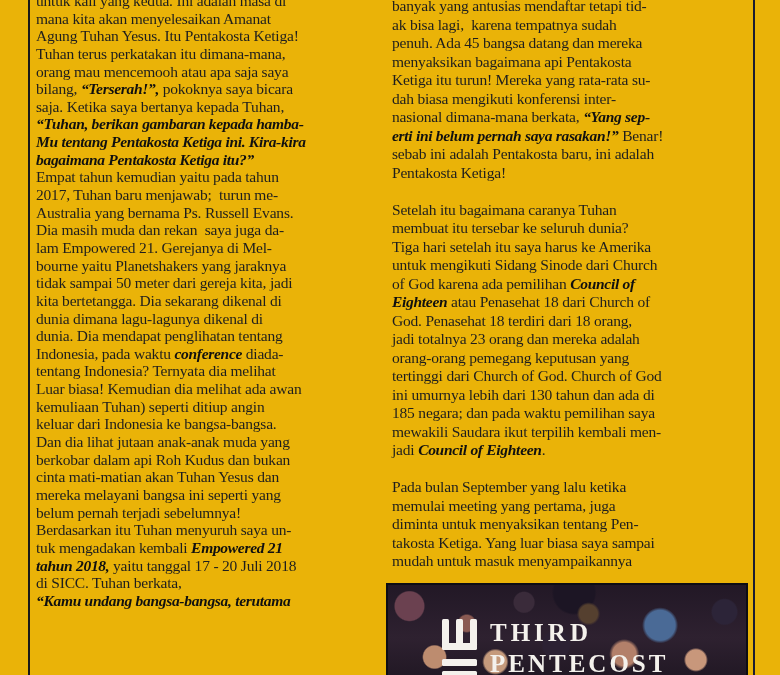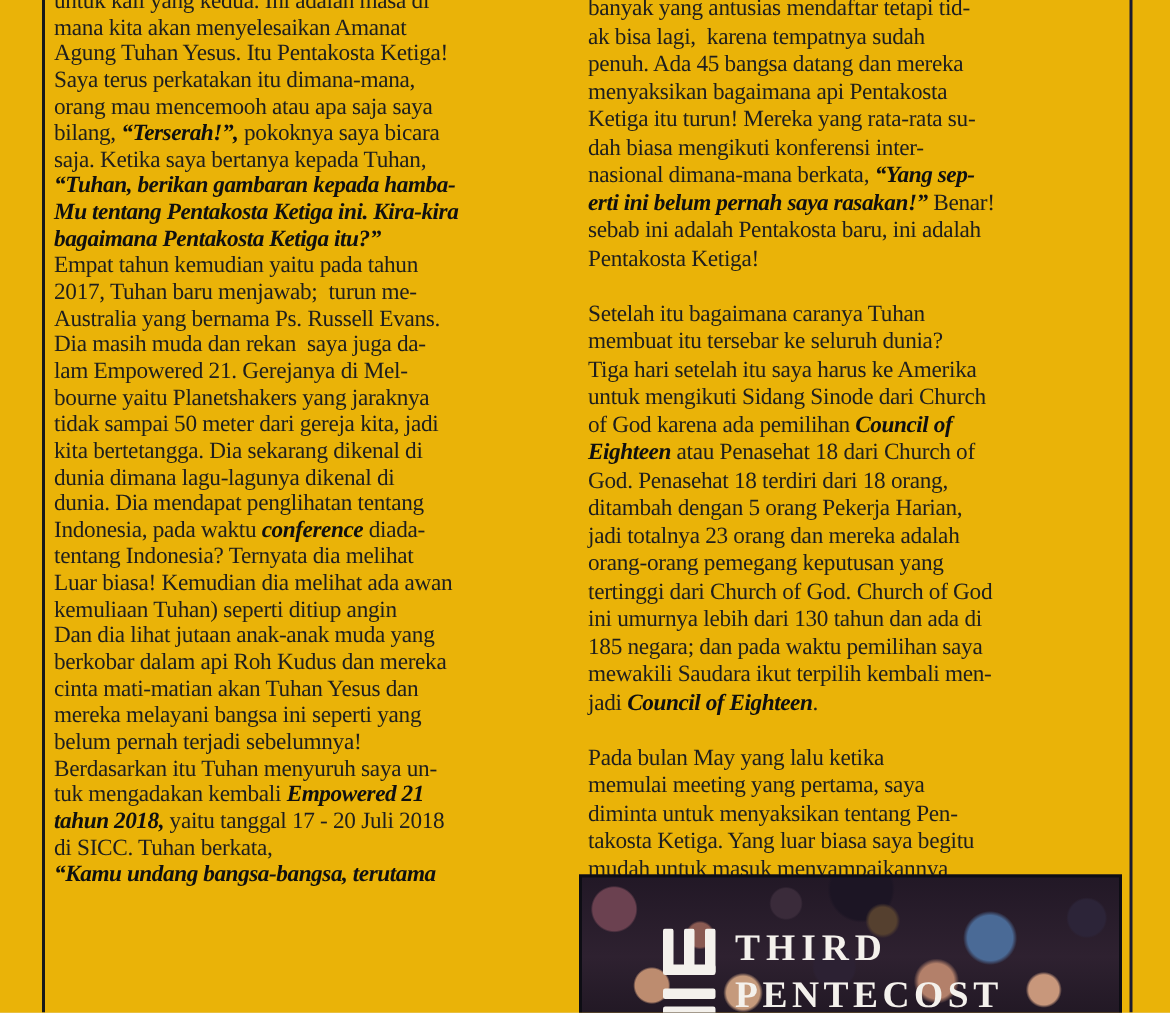--- a/index.html
+++ b/index.html
@@ -57,43 +57,44 @@
 <body>
 
 <div class="page">
   <div class="rule rule-left"></div>
   <div class="rule rule-right"></div>
 
   <div class="col col-left" id="col-left">
       <div class="line"><span class="n">untuk kali yang kedua. Ini adalah masa di</span></div>
       <div class="line"><span class="n">mana kita akan menyelesaikan Amanat</span></div>
       <div class="line"><span class="n">Agung Tuhan Yesus. Itu Pentakosta Ketiga!</span></div>
-      <div class="line"><span class="n">Saya terus perkatakan itu dimana-mana,</span></div>
+      <div class="line"><span class="n">Tuhan terus perkatakan itu dimana-mana,</span></div>
       <div class="line"><span class="n">orang mau mencemooh atau apa saja saya</span></div>
       <div class="line"><span class="n">bilang, </span><span class="bi">“Terserah!”,</span><span class="n"> pokoknya saya bicara</span></div>
       <div class="line"><span class="n">saja. Ketika saya bertanya kepada Tuhan,</span></div>
       <div class="line"><span class="bi">“Tuhan, berikan gambaran kepada hamba-</span></div>
       <div class="line"><span class="bi">Mu tentang Pentakosta Ketiga ini. Kira-kira</span></div>
       <div class="line"><span class="bi">bagaimana Pentakosta Ketiga itu?”</span></div>
       <div class="line"><span class="n">Empat tahun kemudian yaitu pada tahun</span></div>
       <div class="line"><span class="n">2017, Tuhan baru menjawab;  turun me-</span></div>
       <div class="line"><span class="n">Australia yang bernama Ps. Russell Evans.</span></div>
       <div class="line"><span class="n">Dia masih muda dan rekan  saya juga da-</span></div>
       <div class="line"><span class="n">lam Empowered 21. Gerejanya di Mel-</span></div>
       <div class="line"><span class="n">bourne yaitu Planetshakers yang jaraknya</span></div>
       <div class="line"><span class="n">tidak sampai 50 meter dari gereja kita, jadi</span></div>
       <div class="line"><span class="n">kita bertetangga. Dia sekarang dikenal di</span></div>
       <div class="line"><span class="n">dunia dimana lagu-lagunya dikenal di</span></div>
       <div class="line"><span class="n">dunia. Dia mendapat penglihatan tentang</span></div>
       <div class="line"><span class="n">Indonesia, pada waktu </span><span class="bi">conference</span><span class="n"> diada-</span></div>
       <div class="line"><span class="n">tentang Indonesia? Ternyata dia melihat</span></div>
       <div class="line"><span class="n">Luar biasa! Kemudian dia melihat ada awan</span></div>
       <div class="line"><span class="n">kemuliaan Tuhan) seperti ditiup angin</span></div>
+      <div class="line"><span class="n">keluar dari Indonesia ke bangsa-bangsa.</span></div>
       <div class="line"><span class="n">Dan dia lihat jutaan anak-anak muda yang</span></div>
-      <div class="line"><span class="n">berkobar dalam api Roh Kudus dan mereka</span></div>
+      <div class="line"><span class="n">berkobar dalam api Roh Kudus dan bukan</span></div>
       <div class="line"><span class="n">cinta mati-matian akan Tuhan Yesus dan</span></div>
       <div class="line"><span class="n">mereka melayani bangsa ini seperti yang</span></div>
       <div class="line"><span class="n">belum pernah terjadi sebelumnya!</span></div>
       <div class="line"><span class="n">Berdasarkan itu Tuhan menyuruh saya un-</span></div>
       <div class="line"><span class="n">tuk mengadakan kembali </span><span class="bi">Empowered 21</span></div>
       <div class="line"><span class="bi">tahun 2018,</span><span class="n"> yaitu tanggal 17 - 20 Juli 2018</span></div>
       <div class="line"><span class="n">di SICC. Tuhan berkata,</span></div>
       <div class="line"><span class="bi">“Kamu undang bangsa-bangsa, terutama</span></div>
     </div>
   <div class="col col-right" id="col-right">
@@ -108,33 +109,32 @@
       <div class="line"><span class="n">sebab ini adalah Pentakosta baru, ini adalah</span></div>
       <div class="line"><span class="n">Pentakosta Ketiga!</span></div>
       <div class="line">&nbsp;</div>
       <div class="line"><span class="n">Setelah itu bagaimana caranya Tuhan</span></div>
       <div class="line"><span class="n">membuat itu tersebar ke seluruh dunia?</span></div>
       <div class="line"><span class="n">Tiga hari setelah itu saya harus ke Amerika</span></div>
       <div class="line"><span class="n">untuk mengikuti Sidang Sinode dari Church</span></div>
       <div class="line"><span class="n">of God karena ada pemilihan </span><span class="bi">Council of</span></div>
       <div class="line"><span class="bi">Eighteen</span><span class="n"> atau Penasehat 18 dari Church of</span></div>
       <div class="line"><span class="n">God. Penasehat 18 terdiri dari 18 orang,</span></div>
-      <div class="line"><span class="n">ditambah dengan 5 orang Pekerja Harian,</span></div>
       <div class="line"><span class="n">jadi totalnya 23 orang dan mereka adalah</span></div>
       <div class="line"><span class="n">orang-orang pemegang keputusan yang</span></div>
       <div class="line"><span class="n">tertinggi dari Church of God. Church of God</span></div>
       <div class="line"><span class="n">ini umurnya lebih dari 130 tahun dan ada di</span></div>
       <div class="line"><span class="n">185 negara; dan pada waktu pemilihan saya</span></div>
       <div class="line"><span class="n">mewakili Saudara ikut terpilih kembali men-</span></div>
       <div class="line"><span class="n">jadi </span><span class="bi">Council of Eighteen</span><span class="n">.</span></div>
       <div class="line">&nbsp;</div>
-      <div class="line"><span class="n">Pada bulan May yang lalu ketika</span></div>
-      <div class="line"><span class="n">memulai meeting yang pertama, saya</span></div>
+      <div class="line"><span class="n">Pada bulan September yang lalu ketika</span></div>
+      <div class="line"><span class="n">memulai meeting yang pertama, juga</span></div>
       <div class="line"><span class="n">diminta untuk menyaksikan tentang Pen-</span></div>
-      <div class="line"><span class="n">takosta Ketiga. Yang luar biasa saya begitu</span></div>
+      <div class="line"><span class="n">takosta Ketiga. Yang luar biasa saya sampai</span></div>
       <div class="line"><span class="n">mudah untuk masuk menyampaikannya</span></div>
     </div>
 
   <div class="photo">
     <div class="logo">
       <svg class="logo-icon" viewBox="0 0 40 64">
 
         <g fill="#f4f1ec">
           <rect x="2" y="0" width="7" height="30" rx="1.5"></rect>
           <rect x="16" y="0" width="7" height="30" rx="1.5"></rect>

